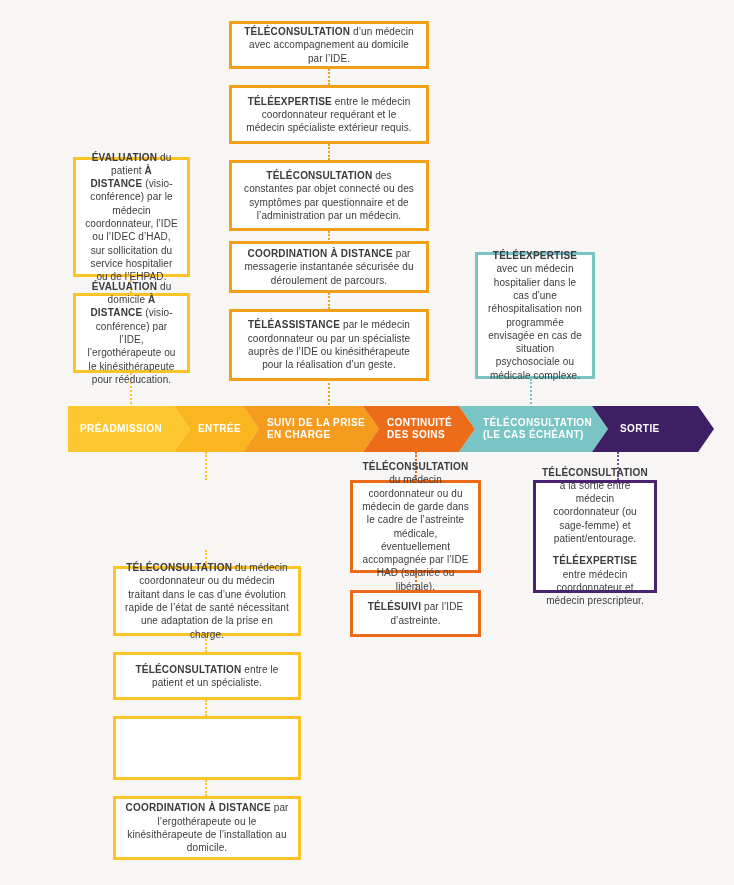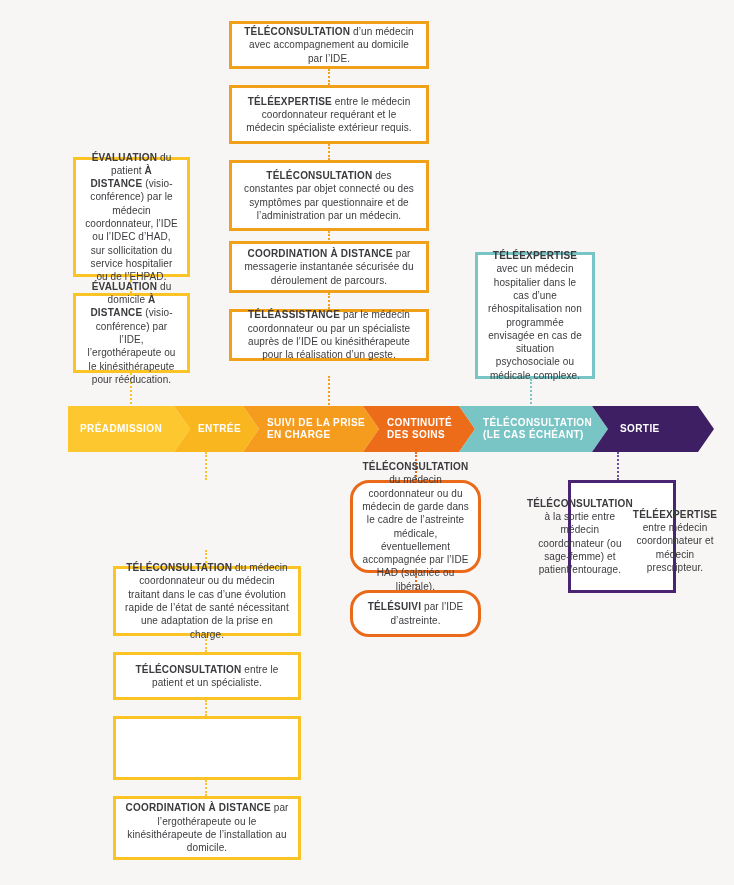--- a/index.html
+++ b/index.html
@@ -41,21 +41,21 @@
     line-height: 1.33;
     letter-spacing: 0.01em;
   }
   .card .txt b {
     font-weight: bold;
     letter-spacing: 0.02em;
   }
 
   .card.amber  { border-color: #f0a019; }
   .card.yellow { border-color: #fbc424; }
-  .card.orange { border-color: #ea6a19; border-radius: 19px; }
+  .card.orange { border-color: #ea6a19; }
   .card.teal   { border-color: #79c4c4; }
   .card.purple { border-color: #4a2472; }
 
   .card .txt + .txt { margin-top: 9px; }
 
   
   .conn {
     position: absolute;
     width: 0;
     border-left: 2px dotted #f0a019;
@@ -127,21 +127,21 @@
   </div>
 
   <div class="card amber" style="left:229px; top:160px; width:200px; height:71px;">
     <div class="txt"><b>TÉLÉCONSULTATION</b> des constantes par objet connecté ou des symptômes par questionnaire et de l’administration par un médecin.</div>
   </div>
 
   <div class="card amber" style="left:229px; top:241px; width:200px; height:52px;">
     <div class="txt"><b>COORDINATION <b>À DISTANCE</b></b> par messagerie instantanée sécurisée du déroulement de parcours.</div>
   </div>
 
-  <div class="card amber" style="left:229px; top:309px; width:200px; height:52px;">
+  <div class="card amber" style="left:229px; top:309px; width:200px; height:72px;">
     <div class="txt"><b>TÉLÉASSISTANCE</b> par le médecin coordonnateur ou par un spécialiste auprès de l’IDE ou kinésithérapeute pour la réalisation d’un geste.</div>
   </div>
 
   <div class="card yellow" style="left:73px; top:157px; width:117px; height:120px;">
     <div class="txt"><b>ÉVALUATION</b> du patient <b>À DISTANCE</b> (visio-conférence) par le médecin coordonnateur, l’IDE ou l’IDEC d’HAD, sur sollicitation du service hospitalier ou de l’EHPAD.</div>
   </div>
 
   <div class="card teal" style="left:475px; top:252px; width:120px; height:127px;">
     <div class="txt"><b>TÉLÉEXPERTISE</b> avec un médecin hospitalier dans le cas d’une réhospitalisation non programmée envisagée en cas de situation psychosociale ou médicale complexe.</div>
   </div>
@@ -194,18 +194,18 @@
   </div>
 
   <div class="card orange" style="left:350px; top:480px; width:131px; height:93px;">
     <div class="txt"><b>TÉLÉCONSULTATION</b> du médecin coordonnateur ou du médecin de garde dans le cadre de l’astreinte médicale, éventuellement accompagnée par l’IDE HAD (salariée ou libérale).</div>
   </div>
 
   <div class="card orange" style="left:350px; top:590px; width:131px; height:47px;">
     <div class="txt"><b>TÉLÉSUIVI</b> par l’IDE d’astreinte.</div>
   </div>
 
-  <div class="card purple" style="left:568px; top:480px; width:108px; height:113px; flex-direction:row;">
+  <div class="card purple" style="left:533px; top:480px; width:124px; height:113px; flex-direction:column;">
     <div class="txt"><b>TÉLÉCONSULTATION</b> à la sortie entre médecin coordonnateur (ou sage-femme) et patient/entourage.</div>
     <div class="txt"><b>TÉLÉEXPERTISE</b> entre médecin coordonnateur et médecin prescripteur.</div>
   </div>
 
 </div>
 
 </body></html>

